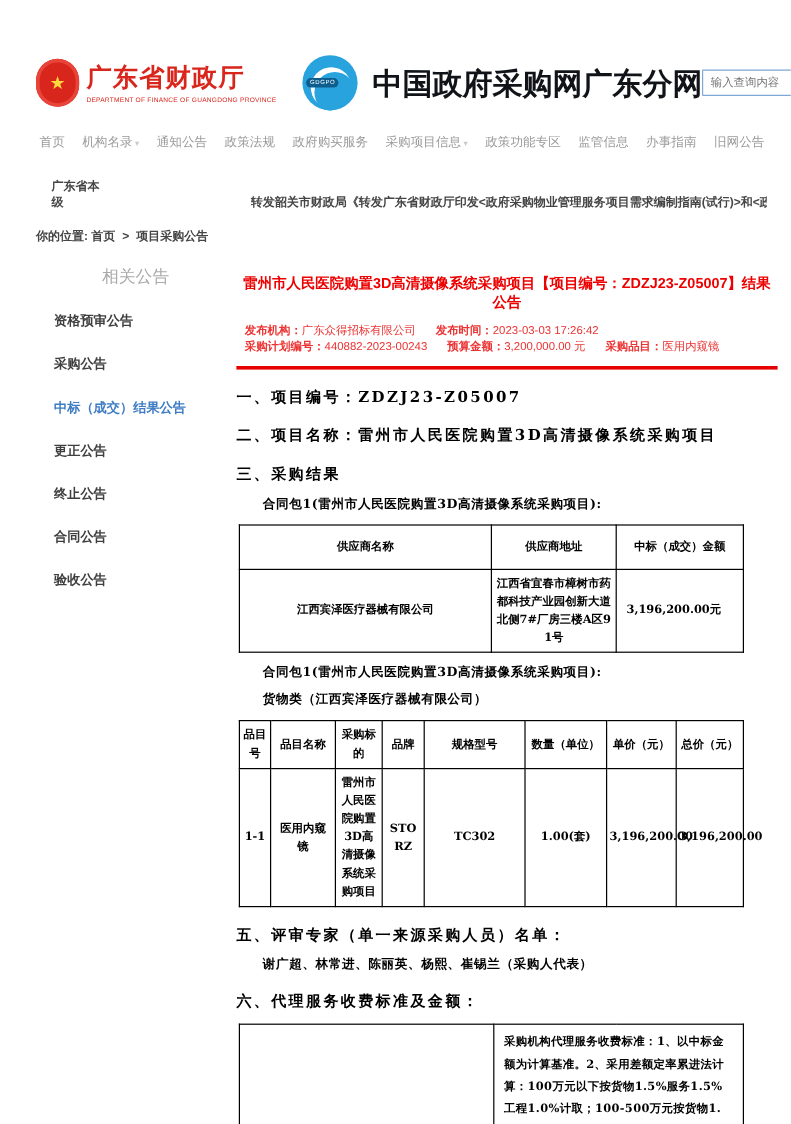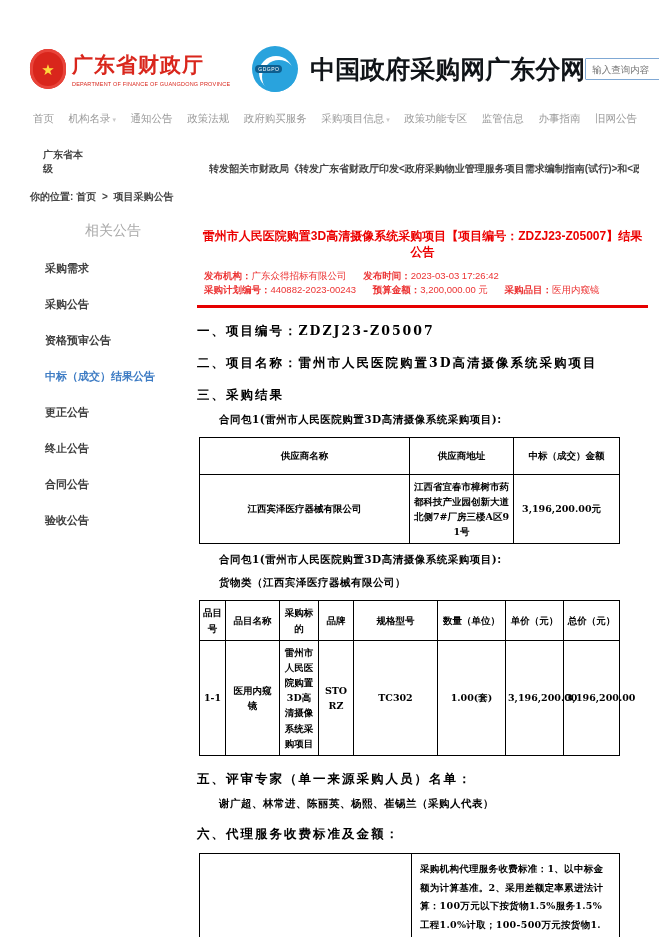--- a/index.html
+++ b/index.html
@@ -151,23 +151,22 @@
     <span>你的位置:</span>
     <span class="bc-link">首页</span>
     <span class="sep">&gt;</span>
     <span>项目采购公告</span>
   </div>
 
   <div class="main">
 
     <div class="sidebar">
       <div class="sidebar-title">相关公告</div>
-      <div class="side-item">采购需求</div>
+      <div class="side-item">资格预审公告</div>
       <div class="side-item">采购公告</div>
-      <div class="side-item">资格预审公告</div>
       <div class="side-item active">中标（成交）结果公告</div>
       <div class="side-item">更正公告</div>
       <div class="side-item">终止公告</div>
       <div class="side-item">合同公告</div>
       <div class="side-item">验收公告</div>
     </div>
 
     <div class="content">
 
       <div class="art-title">雷州市人民医院购置3D高清摄像系统采购项目【项目编号：ZDZJ23-Z05007】结果公告</div>

